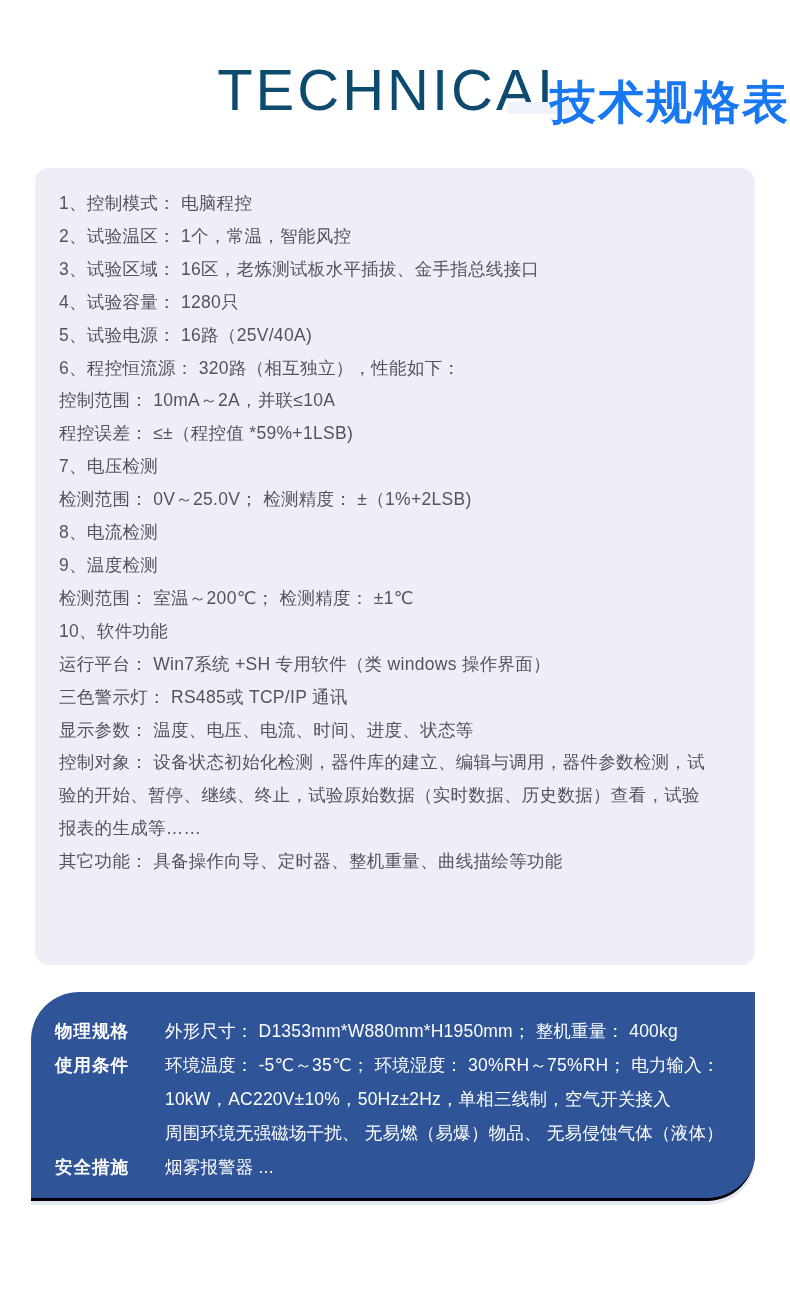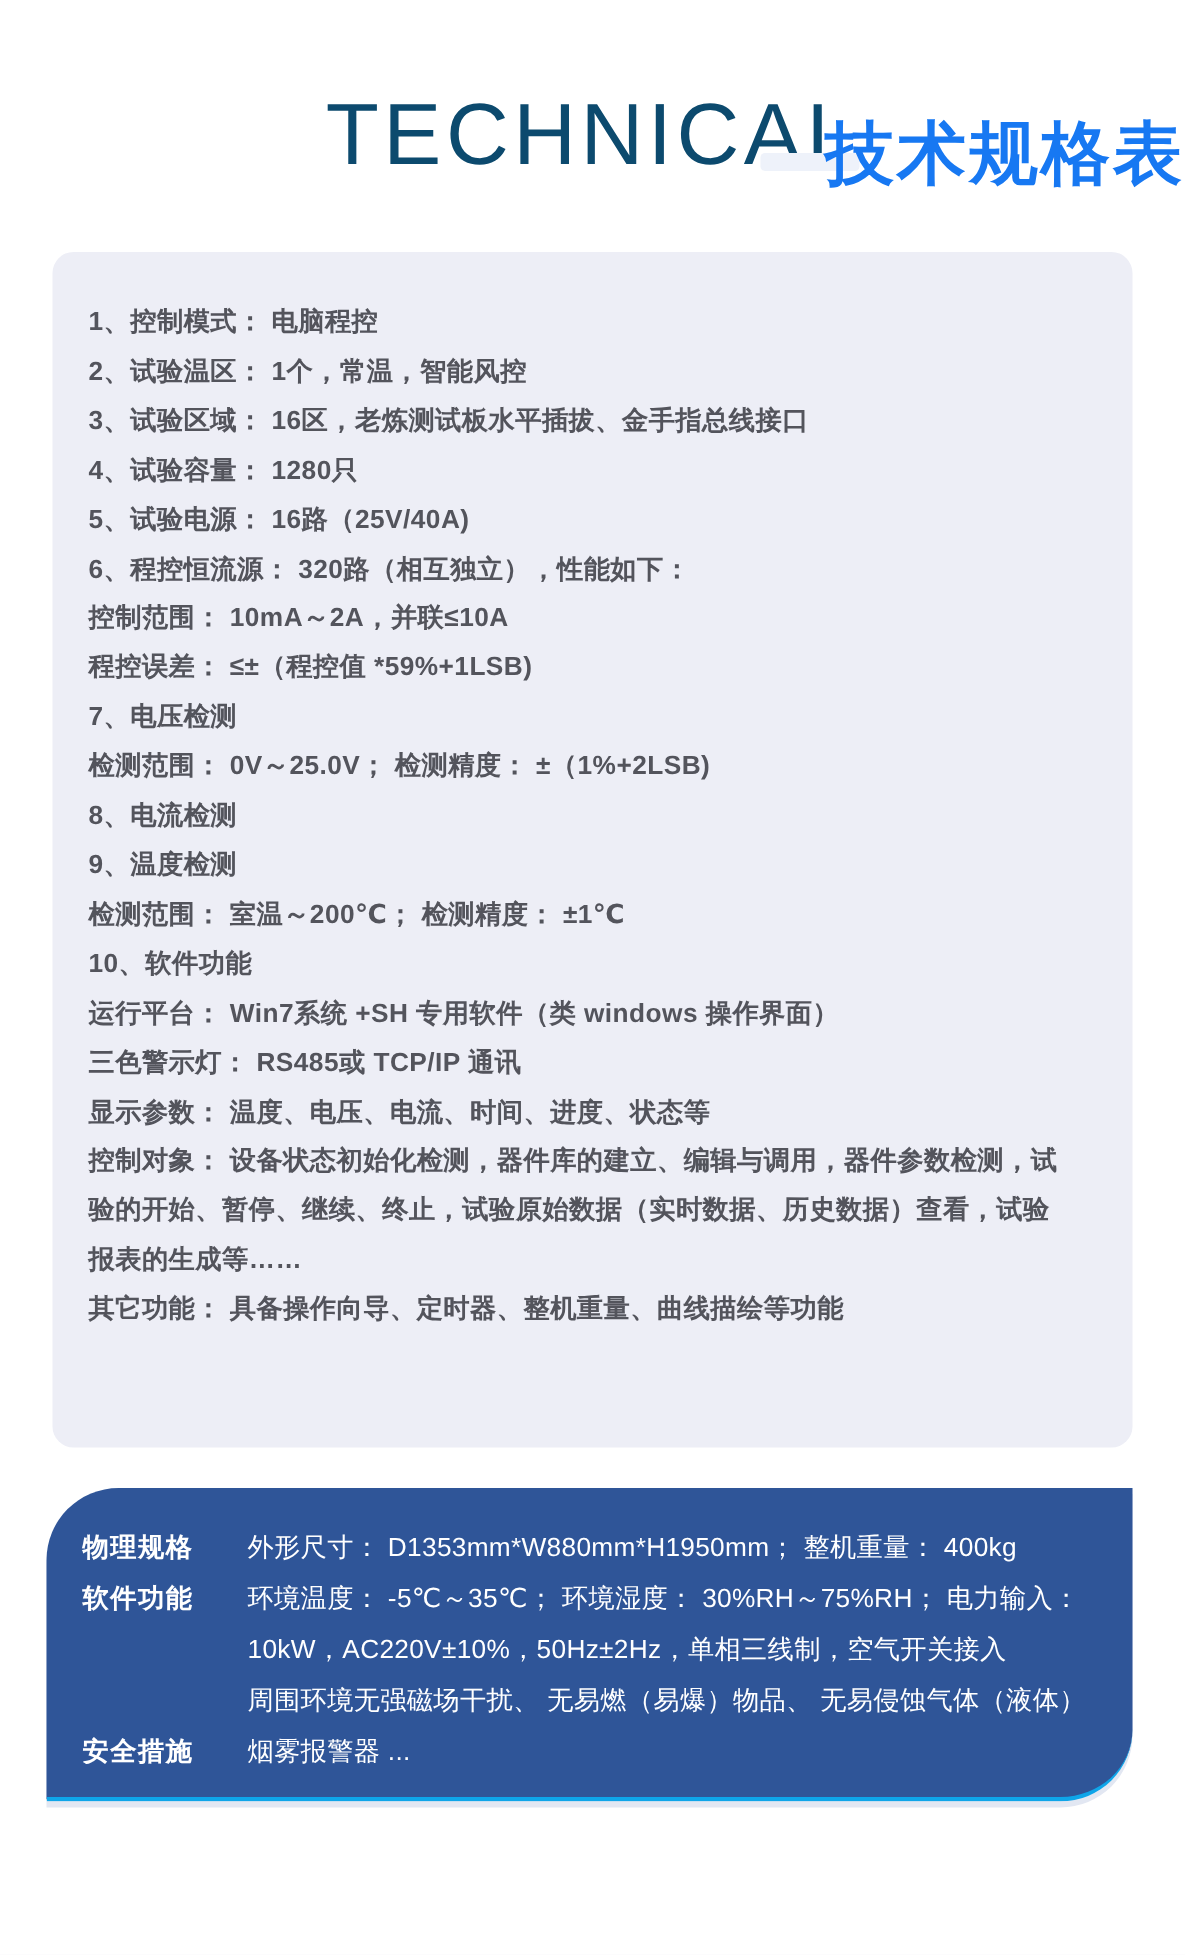--- a/index.html
+++ b/index.html
@@ -55,40 +55,39 @@
   }
 
   
   .spec-card {
     position: relative;
     margin: 0 35px;
     width: 720px;
     height: 797px;
     background: #edeef6;
     border-radius: 14px;
-    padding: 30px 24px 0 24px;
-    font-weight: bold;
+    padding: 19px 24px 0 24px;
   }
   .spec-line {
     font-size: 17.5px;
     line-height: 32.9px;
     color: #53545c;
     white-space: nowrap;
     letter-spacing: 0.3px;
   }
 
   
   .physical {
     position: relative;
     margin: 27px 35px 0 31px;
     width: 724px;
     background: #2f5598;
     border-radius: 48px 0 48px 0;
     padding: 22px 20px 14px 24px;
-    border-bottom: 3px solid #0ea5e9;
+    border-bottom: 3px solid #000000;
     box-shadow: 0 4px 0 #e2e7f2;
     color: #ffffff;
   }
   .ph-row {
     display: flex;
     align-items: flex-start;
   }
   .ph-label {
     flex: 0 0 110px;
     font-size: 17.5px;
@@ -143,21 +142,21 @@
   </section>
 
   <section class="physical">
     <div class="ph-row">
       <div class="ph-label">物理规格</div>
       <div class="ph-content">
         <p>外形尺寸： D1353mm*W880mm*H1950mm； 整机重量： 400kg</p>
       </div>
     </div>
     <div class="ph-row">
-      <div class="ph-label">软件功能</div>
+      <div class="ph-label">使用条件</div>
       <div class="ph-content">
         <p>环境温度： -5℃～35℃； 环境湿度： 30%RH～75%RH； 电力输入：</p>
         <p>10kW，AC220V±10%，50Hz±2Hz，单相三线制，空气开关接入</p>
         <p>周围环境无强磁场干扰、 无易燃（易爆）物品、 无易侵蚀气体（液体）</p>
       </div>
     </div>
     <div class="ph-row">
       <div class="ph-label">安全措施</div>
       <div class="ph-content">
         <p>烟雾报警器 ...</p>

